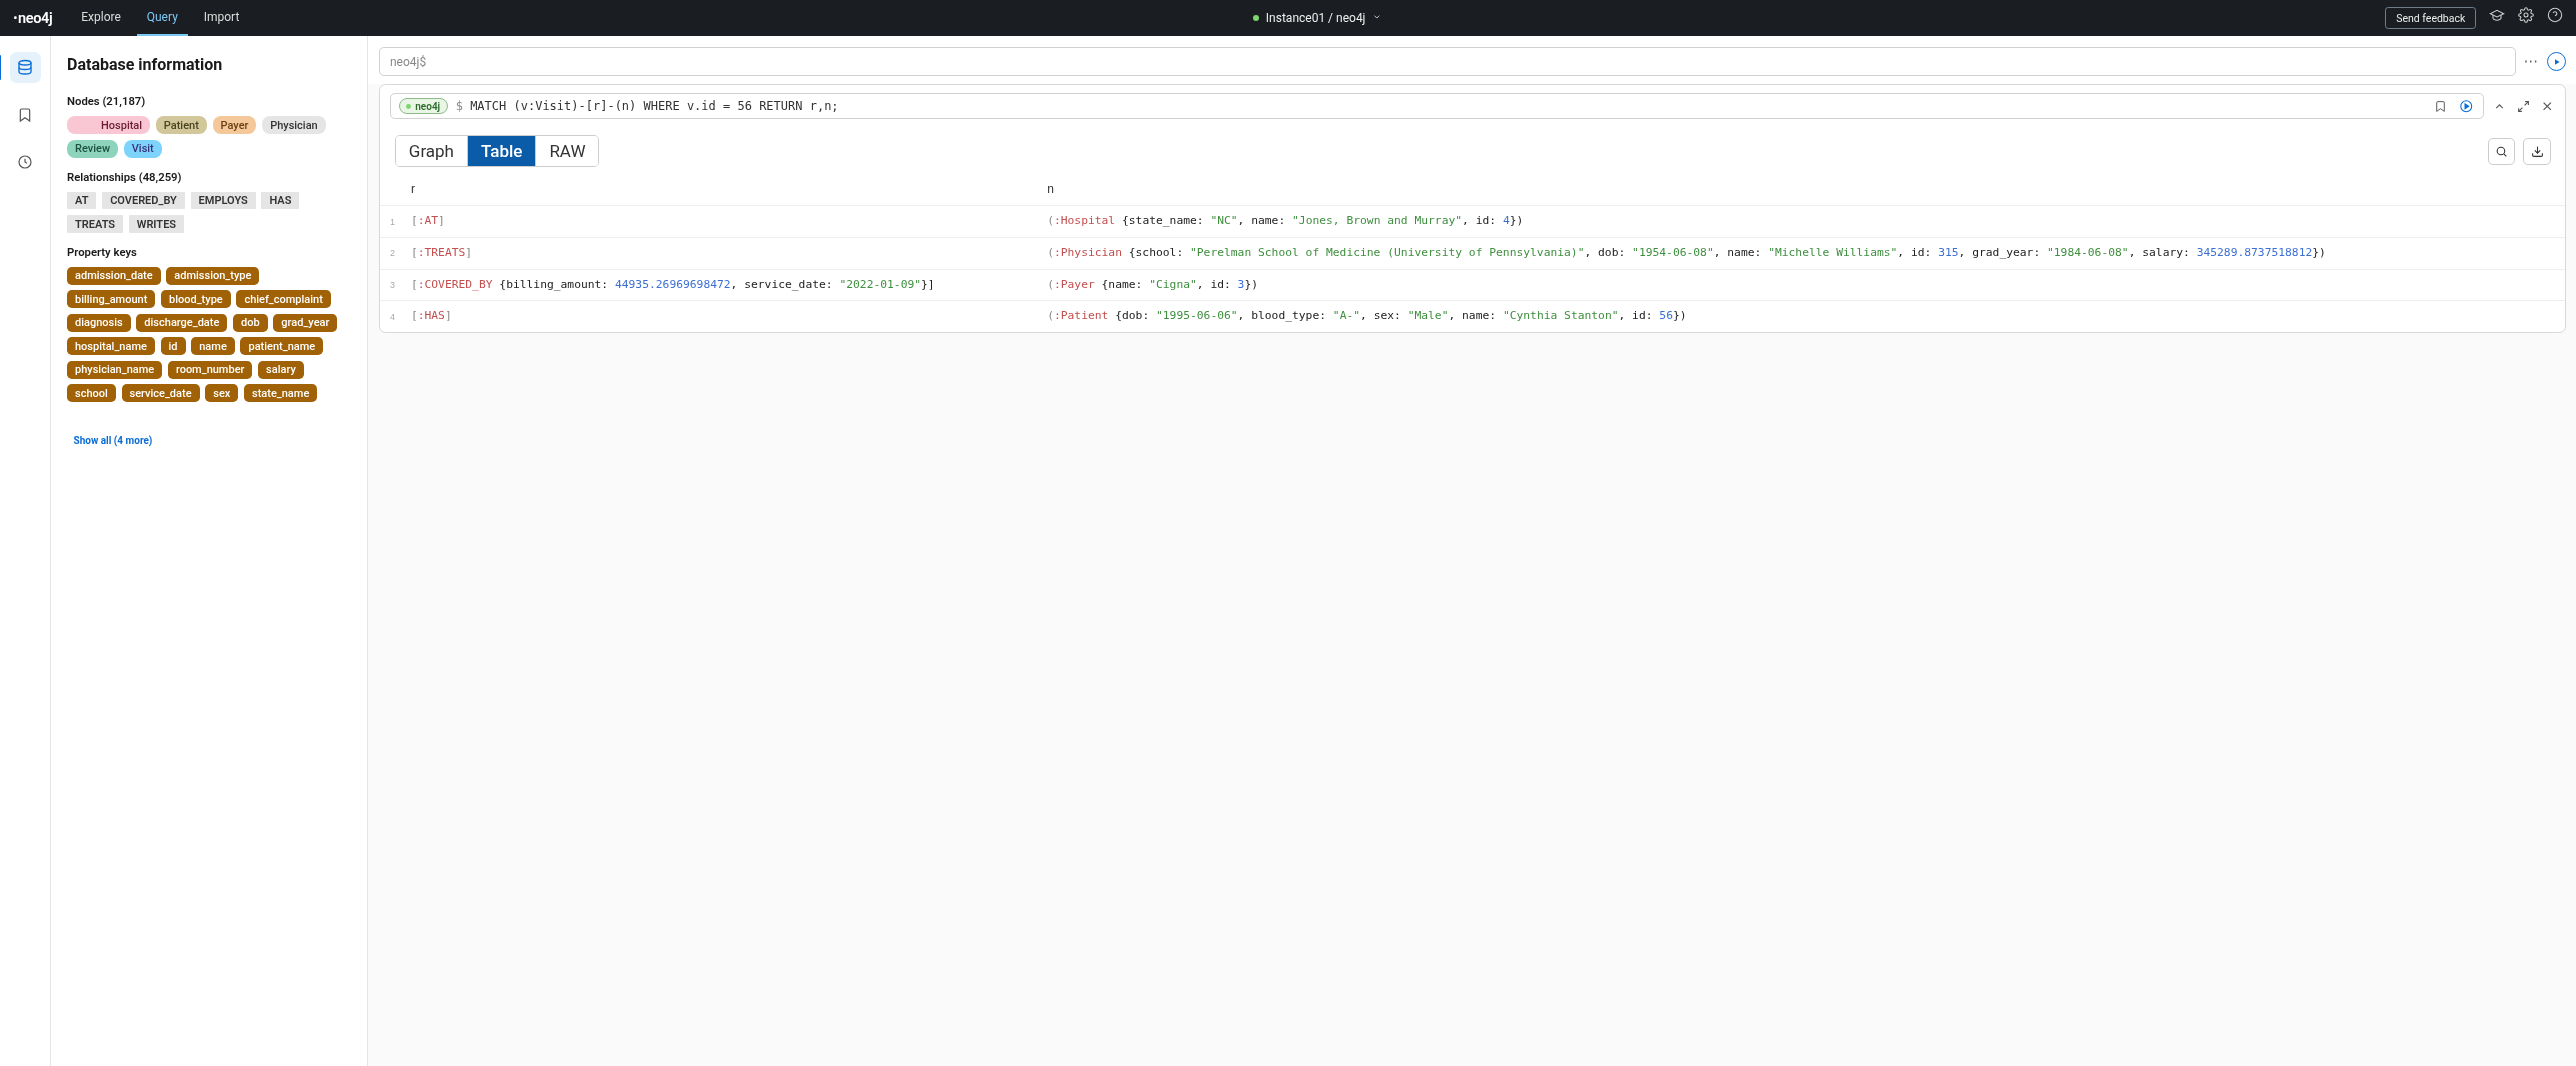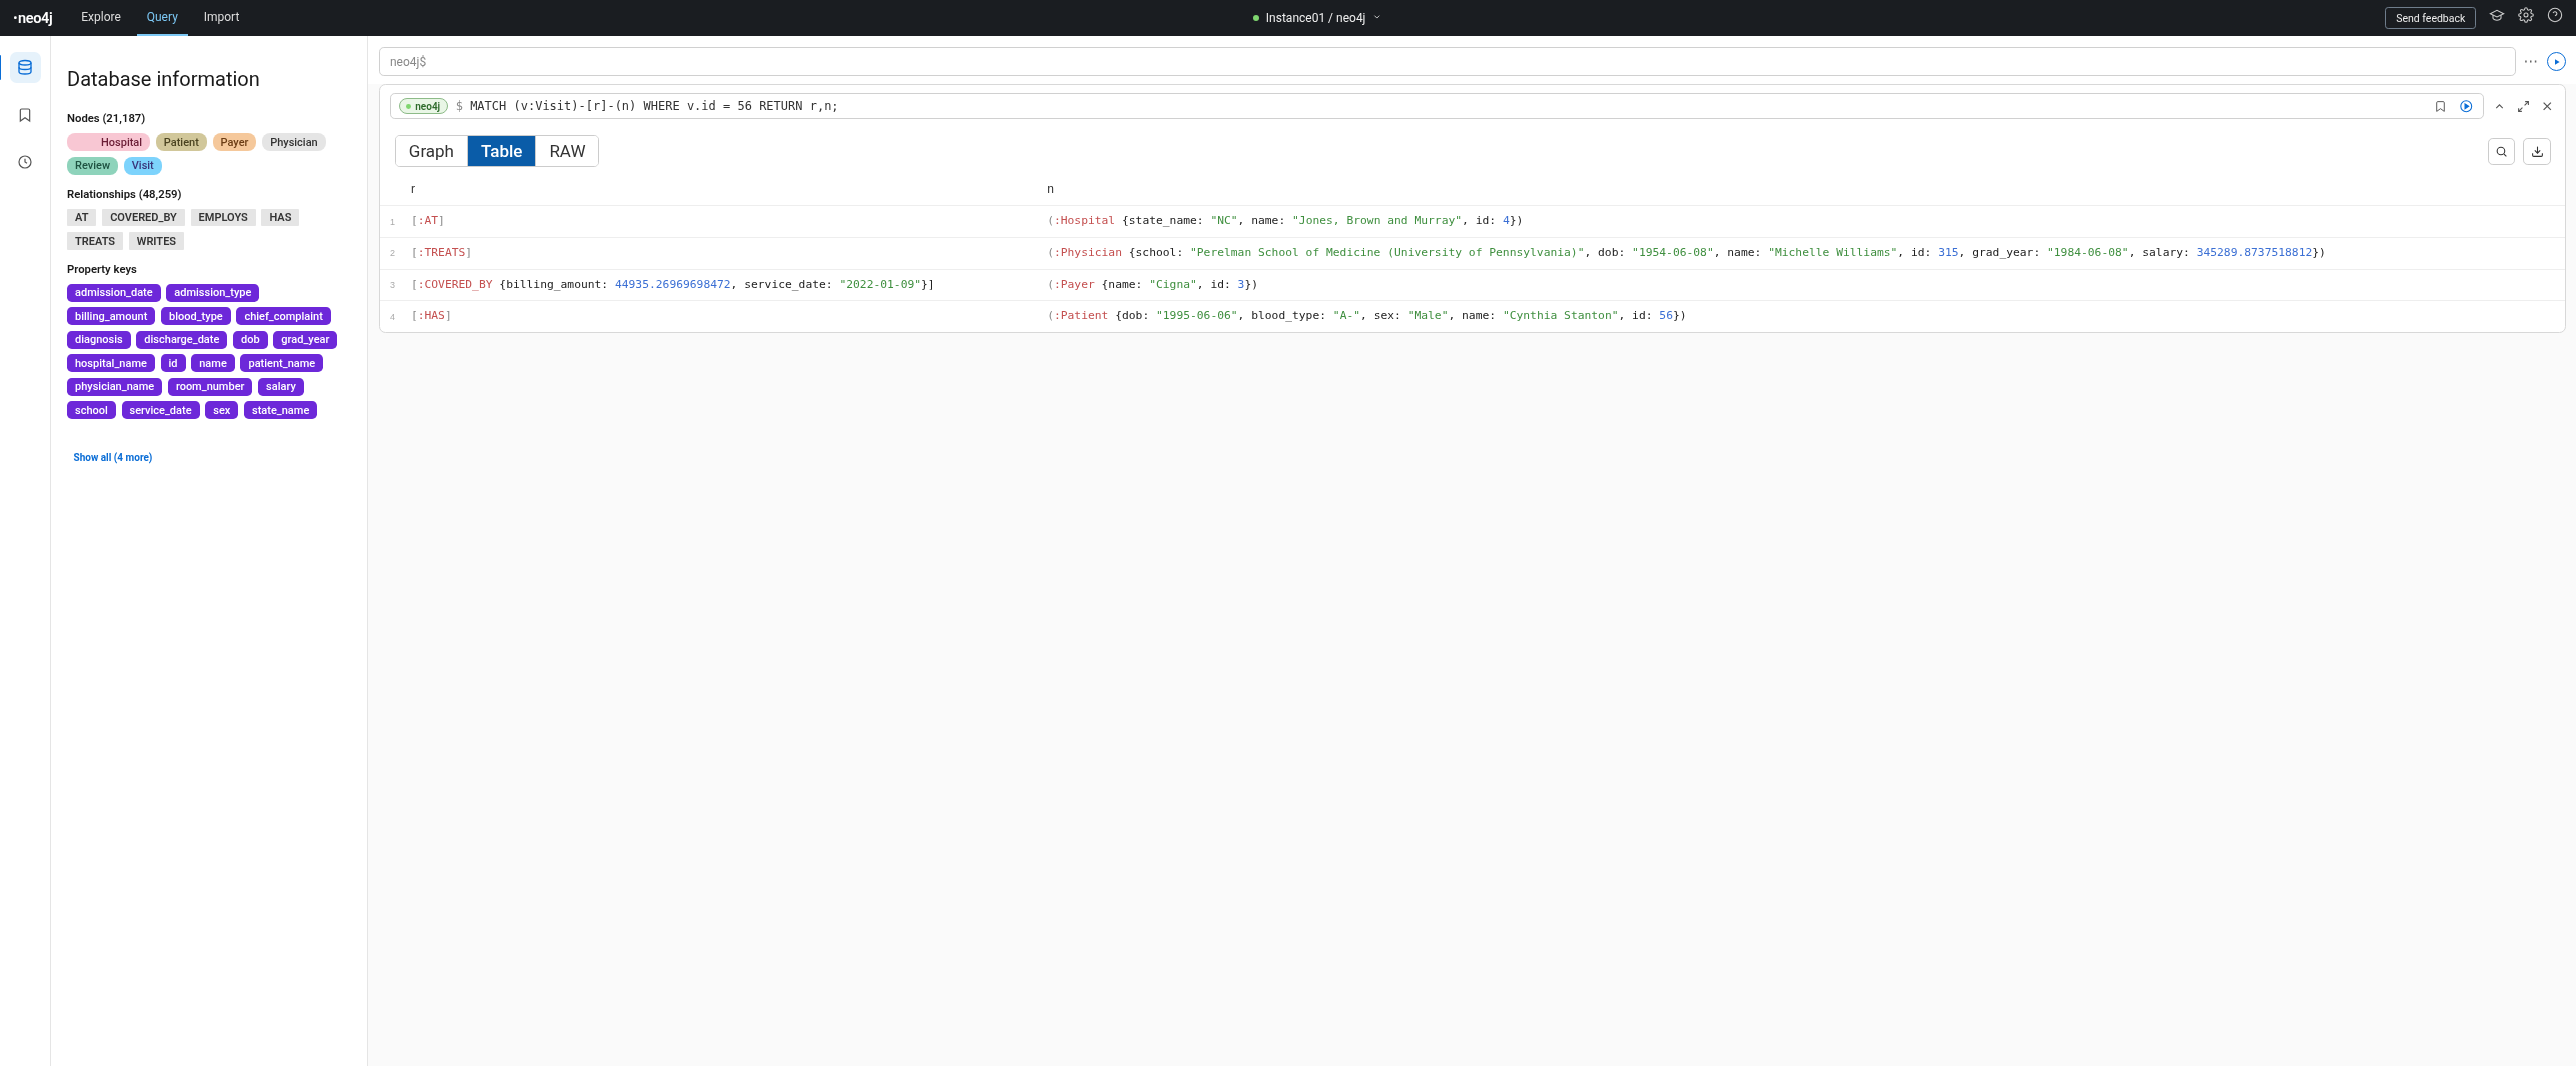--- a/index.html
+++ b/index.html
@@ -19,32 +19,32 @@
   .header-icon { width: 16px; height: 16px; cursor: pointer; color: #ccc; display:flex; align-items:center; justify-content:center; }
 
   
   .body-row { flex: 1; display: flex; overflow: hidden; }
   .rail { width: 51px; border-right: 0.8px solid #e5e5e5; display: flex; flex-direction: column; align-items: center; padding-top: 16px; gap: 16px; }
   .rail-icon { width: 31px; height: 31px; border-radius: 6.5px; display: flex; align-items: center; justify-content: center; cursor: pointer; color: #555; }
   .rail-icon.active { background: #e6f2fb; color: #0a6dd6; position: relative; }
   .rail-icon.active::before { content: ""; position: absolute; left: -10.5px; top: 3.2px; bottom: 3.2px; width: 2.4px; background: #0a6dd6; border-radius: 1.6px; }
 
   .sidebar { width: 317px; border-right: 0.8px solid #e5e5e5; padding: 19.4px 16px; overflow-y: auto; }
-  .sidebar h2 { font-size: 20px; font-weight: 400; margin-bottom: 21px; margin-top: 12px; }
+  .sidebar h2 { font-size: 16px; font-weight: 700; margin-bottom: 21px; }
   .section-label { font-size: 11.3px; font-weight: 600; margin: 11.3px 0 8px; }
   .chips { display: flex; flex-wrap: wrap; gap: 5.7px; margin-bottom: 13px; }
   .chip { padding: 2.4px 8px; border-radius: 8px; font-size: 11px; font-weight: 500; cursor: pointer; white-space: nowrap; }
   .chip.pink { background: #f8c7d3; color: #6b1e36; padding-left: 34px; }
   .chip.olive { background: #d1c79a; color: #4a4320; }
   .chip.orange { background: #f5c89b; color: #6b3d15; }
   .chip.grey { background: #e5e5e5; color: #333; }
   .chip.teal { background: #8ed3bb; color: #1e5241; }
   .chip.lav { background: #7dd3fc; color: #39347a; }
   .chip.rel { background: #e5e5e5; color: #333; font-weight: 600; border-radius: 1px; }
-  .chip.prop { background: #6d28d9; color: #fff; border-radius: 4.8px; font-weight: 500; }
+  .chip.prop { background: #a16207; color: #fff; border-radius: 4.8px; font-weight: 500; }
   .show-all { color: #0a6dd6; font-size: 10px; font-weight: 700; cursor: pointer; padding-left: 6.5px; margin-top: 20px; display:inline-block; }
 
   .main { flex: 1; display: flex; flex-direction: column; background: #fafafa; overflow: hidden; }
   .query-bar-row { padding: 11.3px 9.7px 8px 11.3px; display: flex; gap: 8px; align-items: center; background: #fff; }
   .query-input { flex: 1; border: 0.8px solid #d0d0d0; border-radius: 4.8px; height: 29px; padding: 0 9.7px; font-size: 12px; color: #888; display:flex; align-items:center; }
   .tri-dot { color: #666; cursor: pointer; font-size: 14.5px; letter-spacing: 0.8px; }
   .run-circle { width: 19.4px; height: 19.4px; border: 1.2px solid #0a6dd6; border-radius: 50%; display: flex; align-items: center; justify-content: center; cursor: pointer; color: #0a6dd6; }
 
   .result-wrapper { flex:1; overflow:auto; padding: 0 9.7px 9.7px 11.3px; }
   .result-card { border: 0.8px solid #d8d8d8; border-radius: 6.5px; background: #fff; position: relative; }

